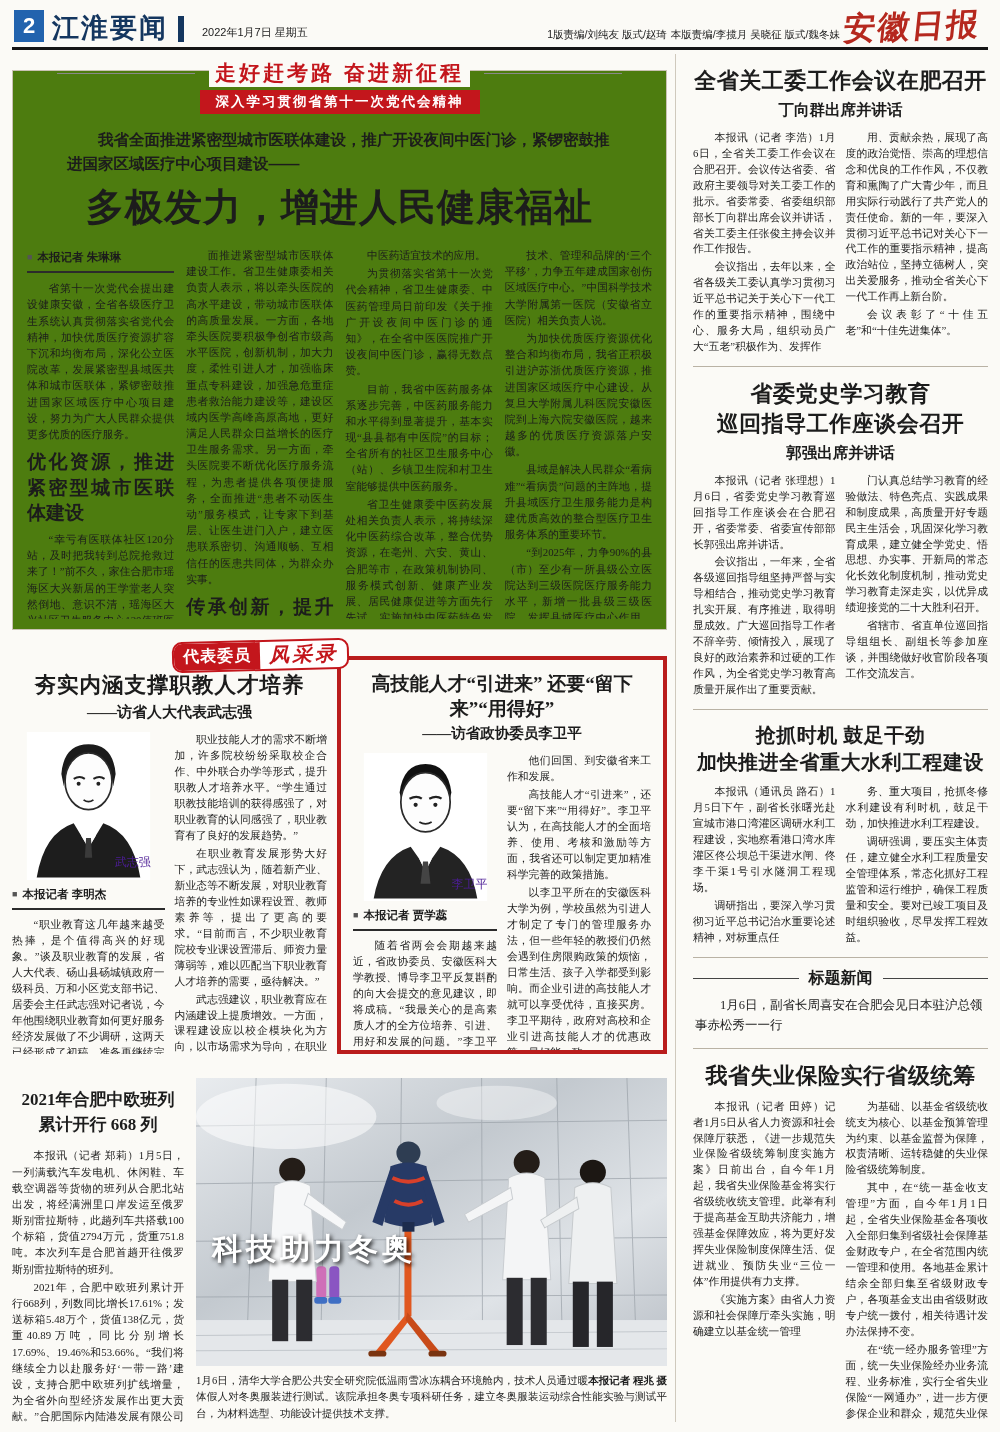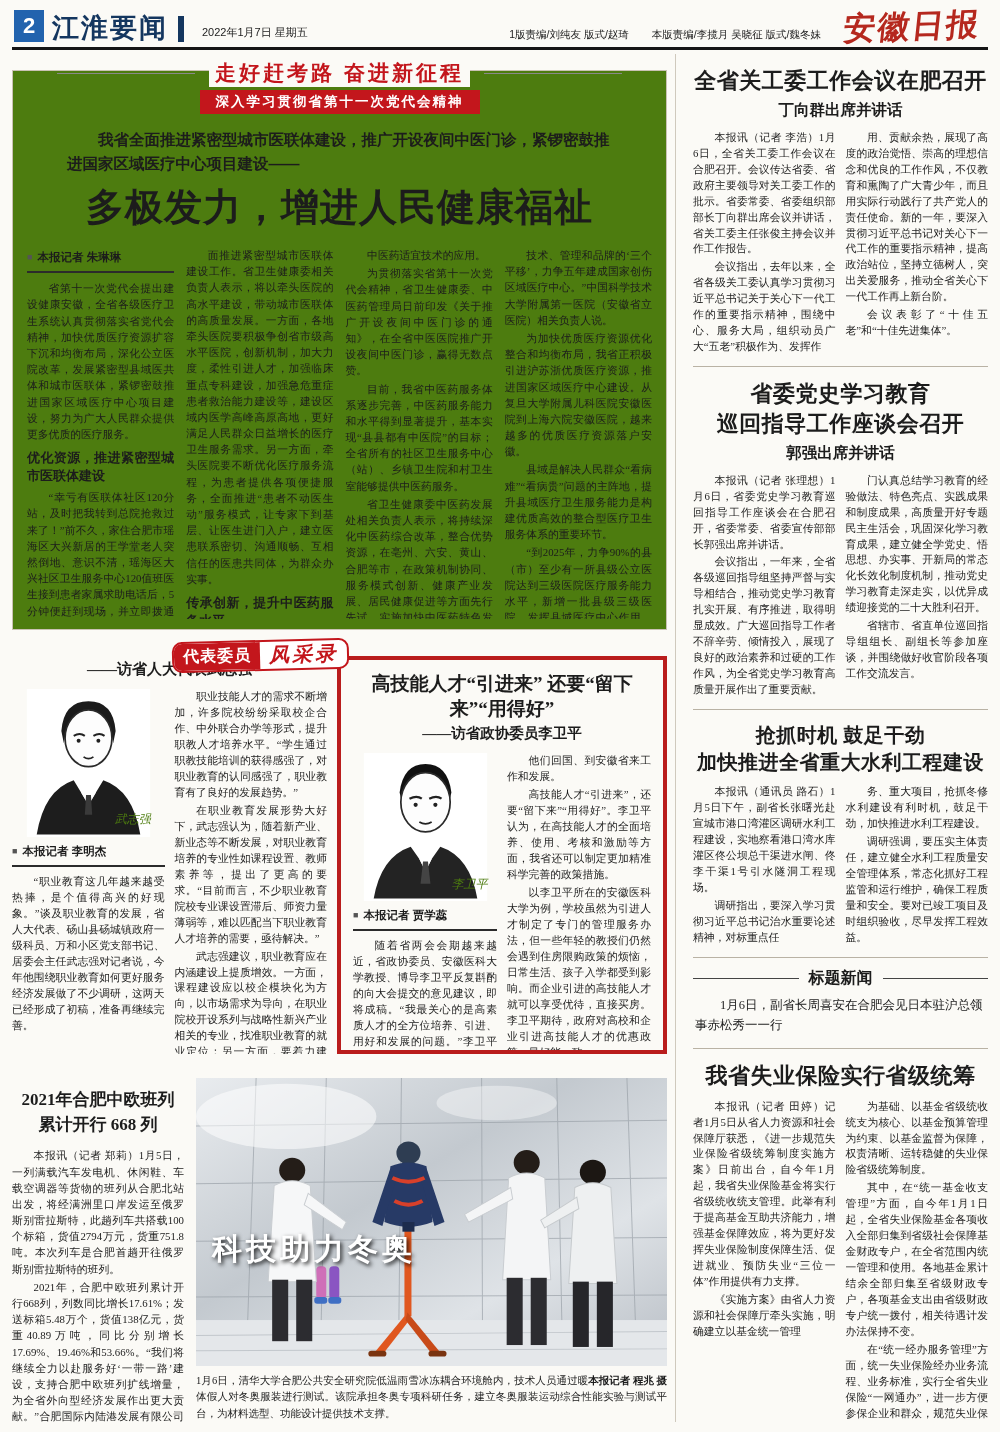--- a/index.html
+++ b/index.html
@@ -8,21 +8,21 @@
 
   
   .masthead{display:flex;align-items:flex-end;justify-content:space-between;padding:10px 14px 5px 14px;}
   .mh-left{display:flex;align-items:flex-end;gap:8px;}
   .page-num{width:30px;height:32px;background:#2263ae;color:#fff;font-size:22px;font-weight:bold;
             display:flex;align-items:center;justify-content:center;font-family:"Liberation Sans",sans-serif;}
   .section-title{font-size:27px;font-weight:bold;color:#14365f;letter-spacing:2px;line-height:1;
                  font-family:"Liberation Sans","DejaVu Sans",sans-serif;}
   .title-bar{width:6px;height:26px;background:#14365f;margin-left:2px;}
   .mh-date{font-size:11px;color:#222;margin:0 0 2px 10px;font-family:"Liberation Sans",sans-serif;}
-  .mh-right{display:flex;align-items:flex-end;gap:23px;}
+  .mh-right{display:flex;align-items:flex-end;gap:4px;}
   .credits{font-size:10.5px;color:#222;font-family:"Liberation Sans",sans-serif;}
   .logo{font-size:32px;font-weight:bold;color:#b5281e;transform:skewX(-8deg) rotate(-2deg);
         letter-spacing:2px;line-height:1;padding-right:6px;}
   .black-rule{height:3px;background:#151515;margin:0 12px;}
 
   
   .content{display:flex;gap:8px;padding:4px 12px 0 12px;height:1372px;box-sizing:border-box;}
   .left-zone{width:655px;flex:none;display:flex;flex-direction:column;}
   .right-zone{flex:1;padding-left:17px;border-left:1px solid #cfc9bd;overflow:hidden;}
 
@@ -37,38 +37,38 @@
               padding:3px 16px;letter-spacing:2px;}
   .lead-intro{font-size:15.5px;font-weight:bold;width:545px;margin:14px auto 4px auto;text-indent:2em;
               line-height:1.55;font-family:"Liberation Sans","DejaVu Sans",sans-serif;}
   .lead-headline{font-size:38px;font-weight:bold;text-align:center;letter-spacing:1px;margin:6px 0 14px 0;}
   .lead-body{display:flex;gap:12px;height:372px;overflow:hidden;font-size:10.8px;line-height:1.5;text-align:justify;}
   .lead-col{flex:1;min-width:0;}
   p.p{margin:0 0 2px 0;text-indent:2em;}
   p.byline{font-weight:bold;font-size:11.5px;border-bottom:2px solid #2b2b2b;padding-bottom:5px;margin:2px 0 7px 0;text-indent:0;
            font-family:"Liberation Sans",sans-serif;}
   p.byline::before{content:"■";font-size:9px;margin-right:5px;vertical-align:1px;color:#555;}
-  p.subhead{font-weight:bold;font-size:13px;line-height:1.35;margin:7px 0 5px 0;text-indent:0;
+  p.subhead{font-weight:bold;font-size:19px;line-height:1.35;margin:7px 0 5px 0;text-indent:0;
             font-family:"Liberation Sans","DejaVu Sans",sans-serif;}
 
   
   .mid-band{display:flex;gap:10px;margin-top:26px;height:398px;position:relative;overflow:visible;}
   .fengcai{position:absolute;top:-16px;left:160px;z-index:6;display:flex;align-items:center;
            transform:rotate(-1.5deg);border:2px solid #c3161c;border-radius:10px;background:#fff;overflow:hidden;
            font-family:"Liberation Sans",sans-serif;}
   .fengcai-left{background:#c3161c;color:#fff;font-weight:bold;font-size:16px;padding:3px 9px;letter-spacing:1px;}
   .fengcai-right{color:#c3161c;font-weight:bold;font-size:20px;padding:0 9px;letter-spacing:3px;font-style:italic;}
   .mid-left{width:315px;flex:none;overflow:hidden;}
   .mid-left h2{font-size:21.5px;font-weight:bold;text-align:center;margin:14px 0 2px 0;letter-spacing:1px;}
   .mid-left h3{font-size:15px;font-weight:bold;text-align:center;margin:4px 0 10px 0;}
   .iv-body{display:flex;gap:10px;font-size:10.8px;line-height:1.48;text-align:justify;}
   .iv-col{flex:1;min-width:0;}
   .portrait{width:125px;height:148px;margin:0 auto 6px auto;position:relative;}
   .portrait svg{width:100%;height:100%;}
-  .sig{position:absolute;right:0px;bottom:8px;font-size:12px;font-style:italic;color:#4d7c0f;}
+  .sig{position:absolute;right:0px;bottom:8px;font-size:12px;color:#4c1d95;}
   .red-box{width:330px;flex:none;border:4px solid #b91c1c;box-sizing:border-box;padding:12px 12px 6px 12px;
            background:#fbfaf6;overflow:hidden;}
   .red-box h2{font-size:19px;font-weight:bold;text-align:center;margin:0 0 3px 0;line-height:1.3;}
   .red-box h3{font-size:14.5px;font-weight:bold;text-align:center;margin:0 0 10px 0;}
 
   
   .bottom-band{display:flex;gap:12px;margin-top:24px;flex:1;overflow:hidden;}
   .train{width:172px;flex:none;overflow:hidden;}
   .train h2{font-size:17px;font-weight:bold;text-align:center;line-height:1.45;margin:10px 0 10px 0;}
   .train-body{font-size:10.8px;line-height:1.5;text-align:justify;}
@@ -155,20 +155,21 @@
         </div>
       </div>
 
       <div class="mid-band">
         <div class="fengcai">
           <span class="fengcai-left">代表委员</span>
           <span class="fengcai-right">风采录</span>
         </div>
 
         <div class="mid-left">
+          <h2>夯实内涵支撑职教人才培养</h2>
           <h3>——访省人大代表武志强</h3>
           <div class="iv-body">
             <div class="iv-col">
               <div class="portrait">
                 <svg viewBox="0 0 100 120">
                   <rect x="0" y="0" width="100" height="120" fill="#ffffff"></rect>
                   <path d="M28 34 Q30 10 50 10 Q70 10 72 34 L70 44 Q68 24 50 24 Q32 24 30 44 Z" fill="#1b1b1b"></path>
                   <ellipse cx="50" cy="40" rx="19" ry="23" fill="#fdfdfd" stroke="#2a2a2a" stroke-width="1.4"></ellipse>
                   <path d="M38 38 q5 -3 9 0 M54 38 q5 -3 9 0" stroke="#222" stroke-width="1.6" fill="none"></path>
                   <circle cx="42" cy="42" r="1.6" fill="#222"></circle>

